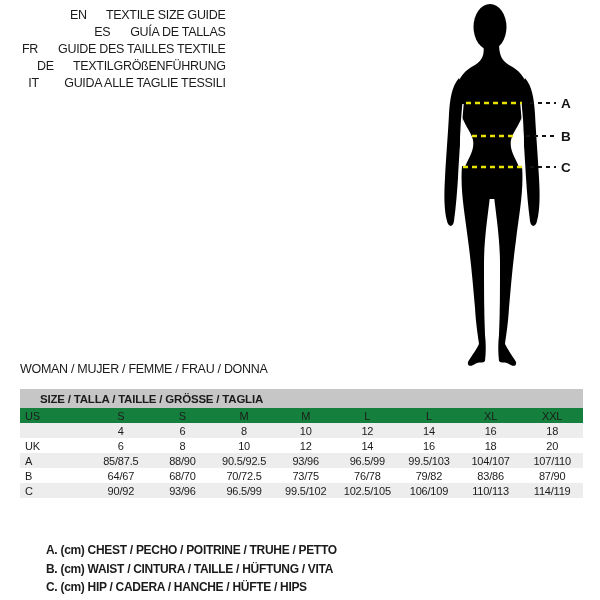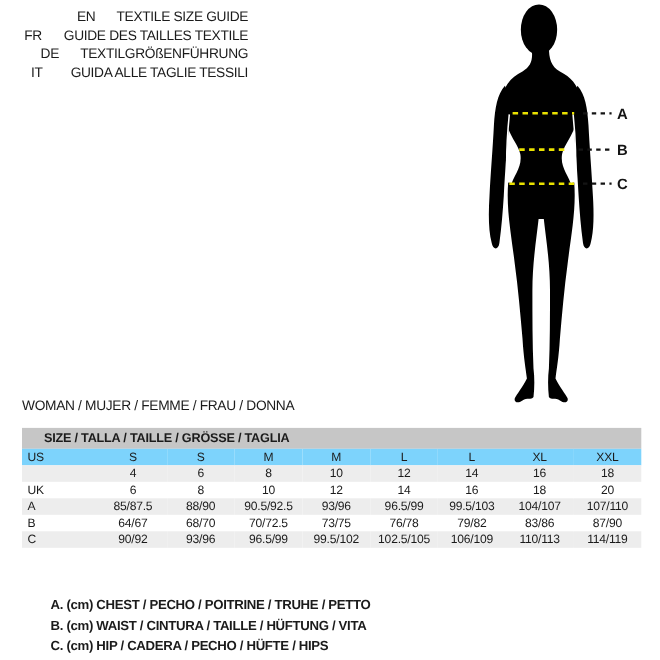--- a/index.html
+++ b/index.html
@@ -33,20 +33,24 @@
 </style>
 </head>
 <body>
 
 <div class="lang-block" id="lang-block">
   <div class="lang-row">
     <span class="lang-code">EN</span>
     <span class="lang-label">TEXTILE SIZE GUIDE</span>
   </div>
 
+  <div class="lang-row">
+    <span class="lang-code">ES</span>
+    <span class="lang-label">GUÍA DE TALLAS</span>
+  </div>
 
   <div class="lang-row">
     <span class="lang-code">FR</span>
     <span class="lang-label">GUIDE DES TAILLES TEXTILE</span>
   </div>
 
   <div class="lang-row">
     <span class="lang-code">DE</span>
     <span class="lang-label">TEXTILGRÖßENFÜHRUNG</span>
   </div>
@@ -156,21 +160,21 @@
       <col>
       <col>
       <col>
   </colgroup>
   <thead>
     <tr>
       <th id="size-header-cell" colspan="9" style="background: rgb(198, 198, 198);">SIZE / TALLA / TAILLE / GRÖSSE / TAGLIA</th>
     </tr>
   </thead>
   <tbody id="size-tbody">
-      <tr style="background: #7dd3fc;">
+      <tr style="background: #15803d;">
     <td class="row-label">US</td>
   <td>S</td>
         <td>S</td>
         <td>M</td>
         <td>M</td>
         <td>L</td>
         <td>L</td>
         <td>XL</td>
         <td>XXL</td>
       </tr>
@@ -228,14 +232,14 @@
         <td>106/109</td>
         <td>110/113</td>
         <td>114/119</td>
       </tr>
     </tbody>
 </table>
 
 <div class="legend" id="legend">
     <div class="legend-line">A. (cm) CHEST / PECHO / POITRINE / TRUHE / PETTO</div>
     <div class="legend-line">B. (cm) WAIST / CINTURA / TAILLE / HÜFTUNG / VITA</div>
-    <div class="legend-line">C. (cm) HIP / CADERA / PECHO / HÜFTE / HIPS</div>
+    <div class="legend-line">C. (cm) HIP / CADERA / HANCHE / HÜFTE / HIPS</div>
   </div>
 
 </body></html>

